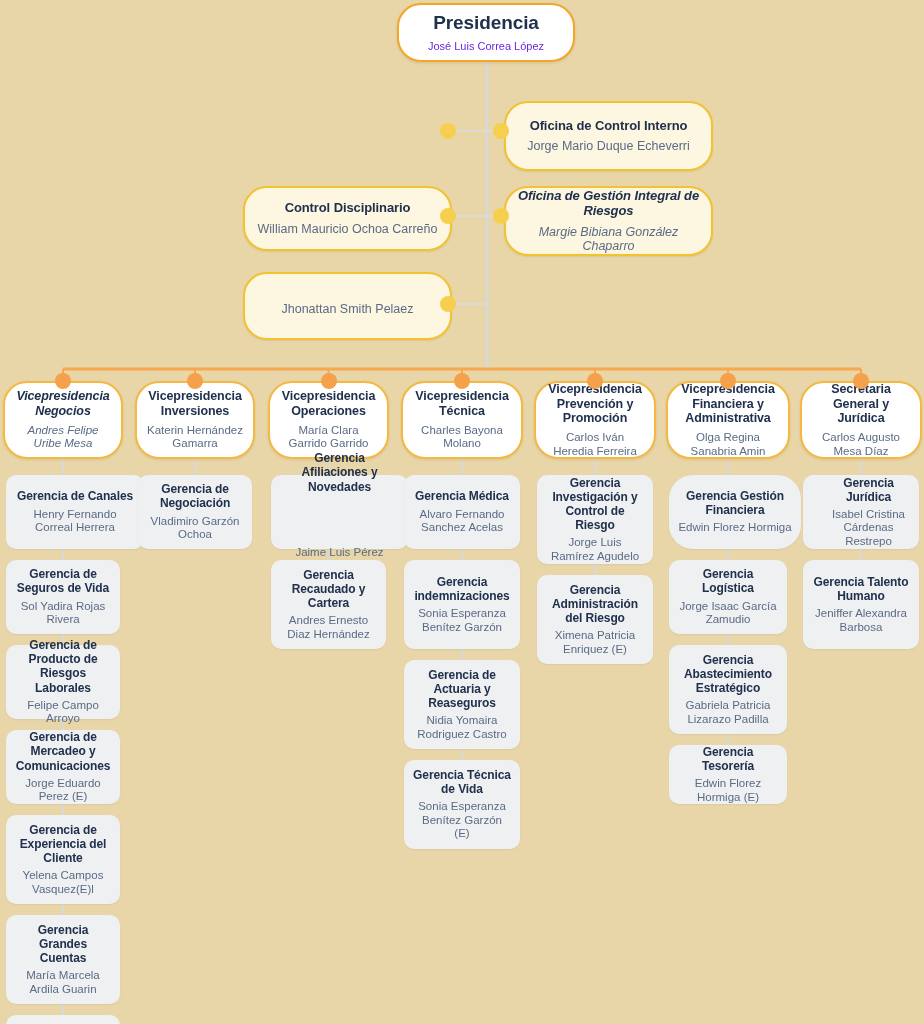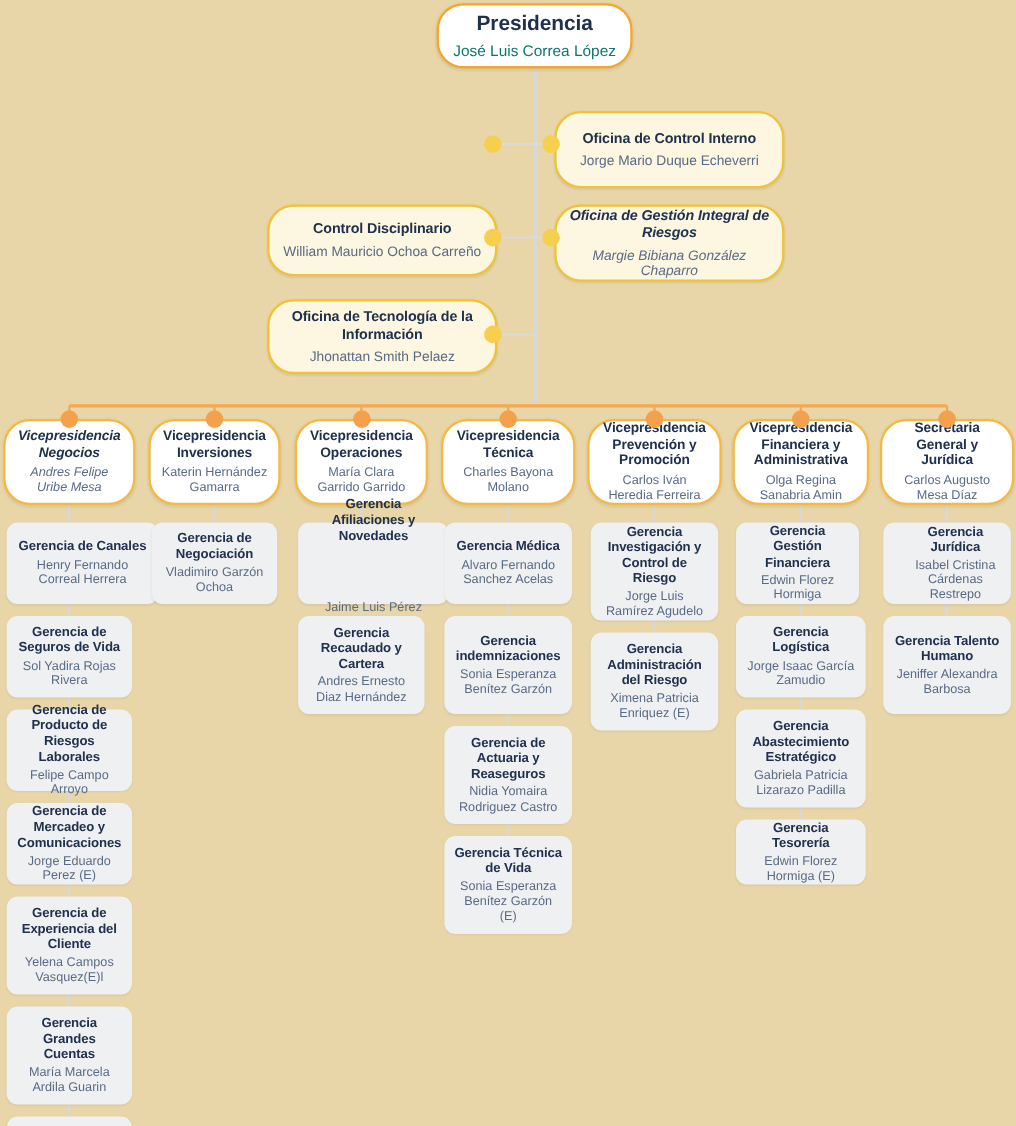--- a/index.html
+++ b/index.html
@@ -45,21 +45,21 @@
     color: #5a6b85;
     margin-top: 3px;
   }
   
   .node.root {
     background: #ffffff;
     border: 2px solid #f5a623;
     box-shadow: 0 1px 3px rgba(0,0,0,0.10);
   }
   .node.root .title { font-size: 19px; }
-  .node.root .person { font-size: 14px; color: #0f766e; margin-top: 5px; }
+  .node.root .person { font-size: 11px; color: #6d28d9; margin-top: 5px; }
   
   .node.staff {
     background: #fdf6e0;
     border: 2px solid #f2c230;
     box-shadow: 0 1px 2px rgba(0,0,0,0.07);
   }
   .node.staff .title { font-size: 13px; }
   .node.staff .person { font-size: 12.5px; margin-top: 6px; }
   
   .node.vp {
@@ -139,21 +139,20 @@
     </div>
     <div class="node staff" style="left: 243px; top: 186px; width: 209px; height: 65px;">
       <div class="title">Control Disciplinario</div>
       <div class="person">William Mauricio Ochoa Carreño</div>
     </div>
     <div class="node staff" style="left: 504px; top: 186px; width: 209px; height: 70px; font-style: italic;">
       <div class="title">Oficina de Gestión Integral de Riesgos</div>
       <div class="person">Margie Bibiana González Chaparro</div>
     </div>
     <div class="node staff" style="left: 243px; top: 272px; width: 209px; height: 68px;">
-      <div class="title">Oficina de Tecnología de la Información</div>
       <div class="person">Jhonattan Smith Pelaez</div>
     </div>
     <div class="dot gold" style="left: 440px; top: 123px; width: 16px; height: 16px;"></div>
     <div class="dot gold" style="left: 493px; top: 123px; width: 16px; height: 16px;"></div>
     <div class="dot gold" style="left: 440px; top: 208px; width: 16px; height: 16px;"></div>
     <div class="dot gold" style="left: 493px; top: 208px; width: 16px; height: 16px;"></div>
     <div class="dot gold" style="left: 440px; top: 296px; width: 16px; height: 16px;"></div>
     <div class="node vp" style="left: 3px; top: 381px; width: 120px; height: 78px; font-style: italic;">
       <div class="title">Vicepresidencia Negocios</div>
       <div class="person">Andres Felipe Uribe Mesa</div>
@@ -238,21 +237,21 @@
     </div>
     <div class="node ger" style="left: 537px; top: 575px; width: 116px; height: 89px;">
       <div class="title">Gerencia Administración del Riesgo</div>
       <div class="person">Ximena Patricia Enriquez (E)</div>
     </div>
     <div class="node vp" style="left: 666px; top: 381px; width: 124px; height: 78px;">
       <div class="title">Vicepresidencia Financiera y Administrativa</div>
       <div class="person">Olga Regina Sanabria Amin</div>
     </div>
     <div class="dot orange" style="left: 720px; top: 373px; width: 16px; height: 16px;"></div>
-    <div class="node ger" style="left: 669px; top: 475px; width: 112px; height: 74px;">
+    <div class="node ger" style="left: 669px; top: 475px; width: 132px; height: 74px; border-radius: 24px;">
       <div class="title">Gerencia Gestión Financiera</div>
       <div class="person">Edwin Florez Hormiga</div>
     </div>
     <div class="node ger" style="left: 669px; top: 560px; width: 118px; height: 74px;">
       <div class="title">Gerencia Logística</div>
       <div class="person">Jorge Isaac García Zamudio</div>
     </div>
     <div class="node ger" style="left: 669px; top: 645px; width: 118px; height: 89px;">
       <div class="title">Gerencia Abastecimiento Estratégico</div>
       <div class="person">Gabriela Patricia Lizarazo Padilla</div>

